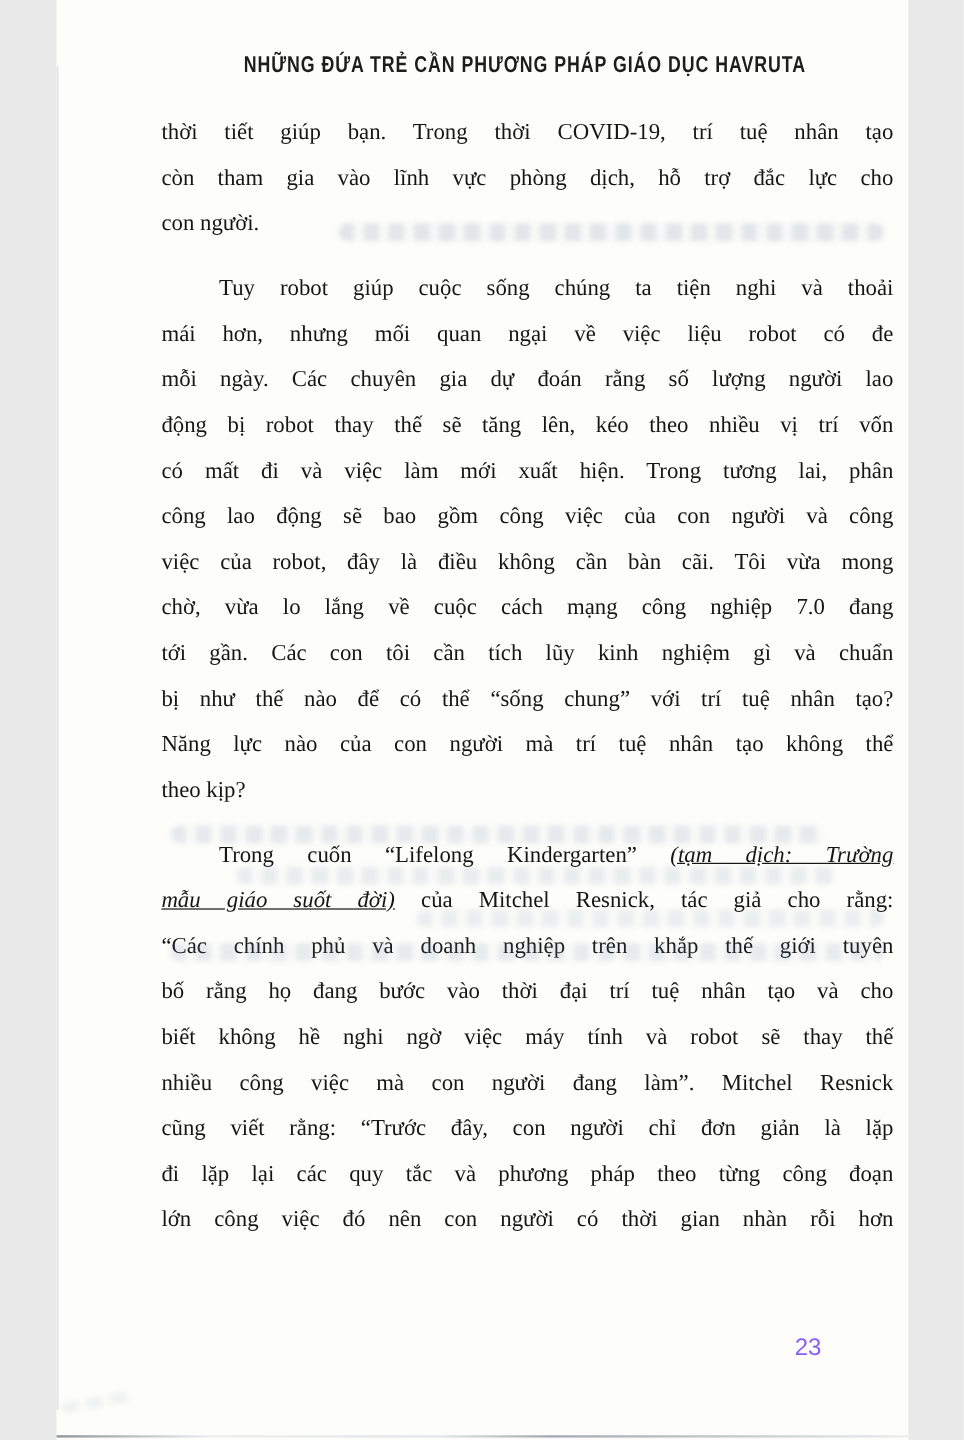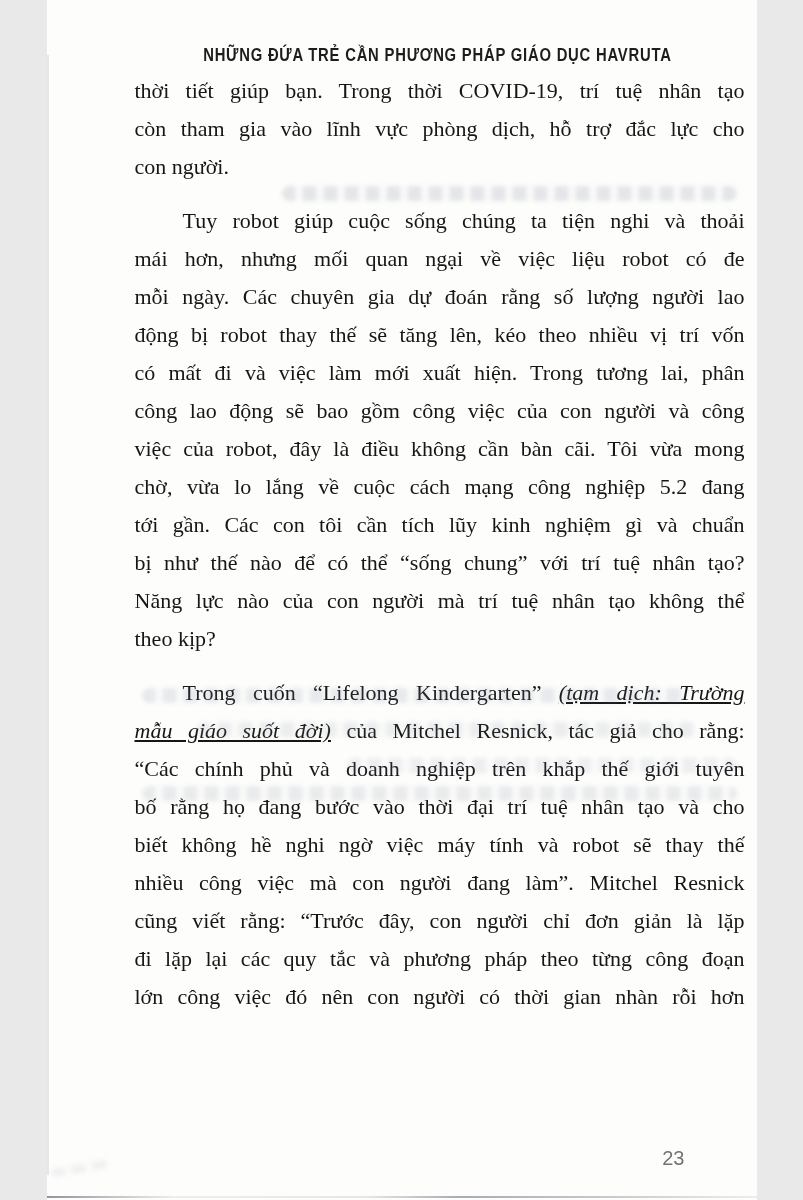--- a/index.html
+++ b/index.html
@@ -21,44 +21,43 @@
     font-size:19px;
     letter-spacing:1px;
     color:#1d1d1d;
     white-space:nowrap;
     transform:scaleX(0.78);
     transform-origin:100% 50%;
   }
   
   .text-col {
     position:absolute;
-    left:88px; top:72px;
+    left:88px; top:92px;
     width:610px;
-    font-size:22px;
+    font-size:19px;
   }
   .para { margin:0; }
   .para + .para { margin-top:16px; }
   .line {
     height:38px;
     line-height:38px;
     text-align:justify;
     text-align-last:justify;
     white-space:nowrap;
   }
   .line.last { text-align:center; text-align-last:left; }
   .line.indent { padding-left:48px; }
   .italic { font-style:italic;text-decoration:underline; }
   
   .page-number {
     position:absolute;
     top:1112px; right:72px;
     font-family:"Liberation Sans", sans-serif;
     font-size:20px;
-    color:#737373;
-    margin-top:35px;
+    color:#8b5cf6;
   }
   
   .smudge {
     position:absolute;
     height:15px;
     filter:blur(2px);
     background:repeating-linear-gradient(90deg,
       rgba(125,135,160,0.20) 0 13px,
       rgba(125,135,160,0.04) 13px 21px);
     border-radius:8px;
@@ -107,21 +106,21 @@
     </div>
 
     <div class="para">
       <div class="line indent">Tuy robot giúp cuộc sống chúng ta tiện nghi và thoải</div>
       <div class="line">mái hơn, nhưng mối quan ngại về việc liệu robot có đe</div>
       <div class="line">mỗi ngày. Các chuyên gia dự đoán rằng số lượng người lao</div>
       <div class="line">động bị robot thay thế sẽ tăng lên, kéo theo nhiều vị trí vốn</div>
       <div class="line">có mất đi và việc làm mới xuất hiện. Trong tương lai, phân</div>
       <div class="line">công lao động sẽ bao gồm công việc của con người và công</div>
       <div class="line">việc của robot, đây là điều không cần bàn cãi. Tôi vừa mong</div>
-      <div class="line">chờ, vừa lo lắng về cuộc cách mạng công nghiệp 5.2 đang</div>
+      <div class="line">chờ, vừa lo lắng về cuộc cách mạng công nghiệp 7.0 đang</div>
       <div class="line">tới gần. Các con tôi cần tích lũy kinh nghiệm gì và chuẩn</div>
       <div class="line">bị như thế nào để có thể “sống chung” với trí tuệ nhân tạo?</div>
       <div class="line">Năng lực nào của con người mà trí tuệ nhân tạo không thể</div>
       <div class="line last">theo kịp?</div>
     </div>
 
     <div class="para">
       <div class="line indent">
         <span>Trong cuốn “Lifelong Kindergarten” </span><span class="italic">(tạm dịch: Trường</span>
       </div>

